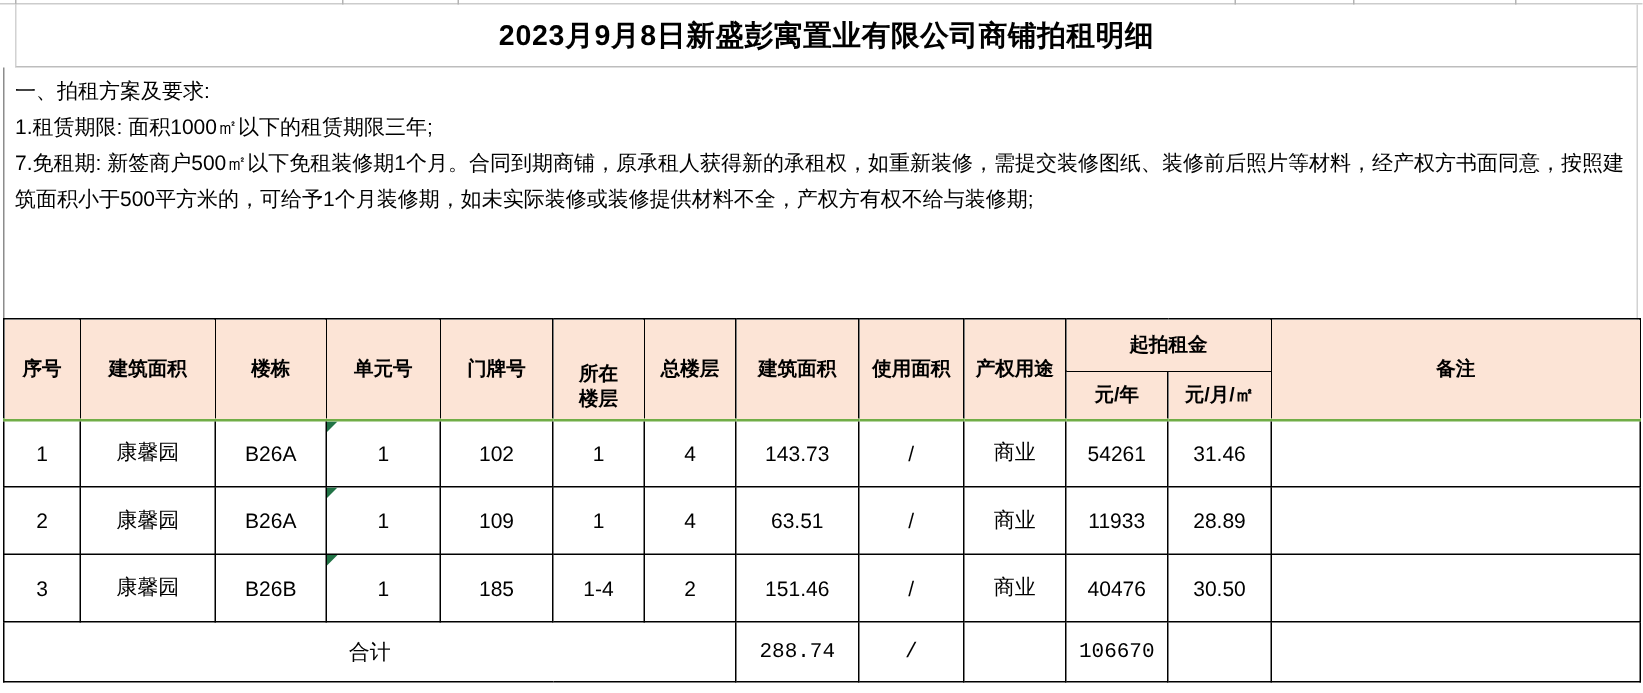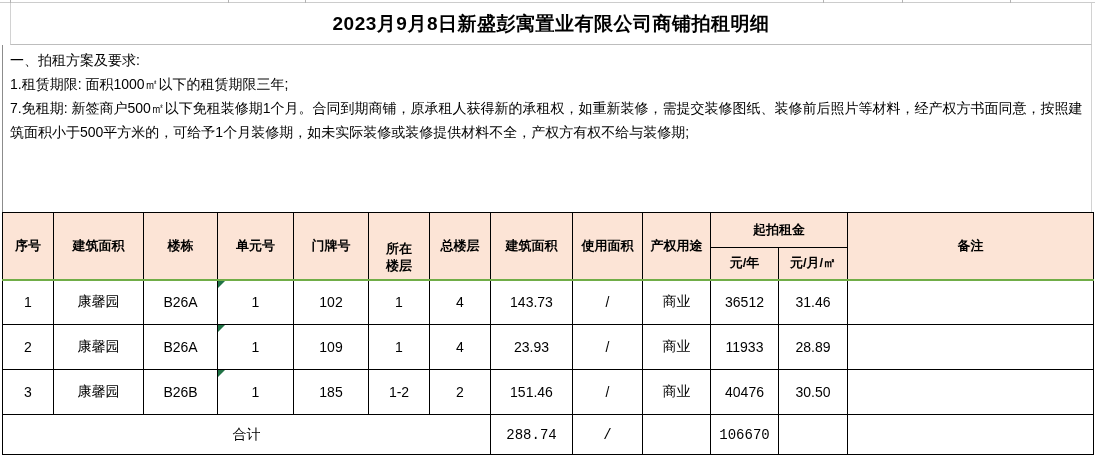--- a/index.html
+++ b/index.html
@@ -127,46 +127,46 @@
         <td>1</td>
         <td>康馨园</td>
         <td>B26A</td>
         <td>1<i class="flag"></i></td>
         <td>102</td>
         <td>1</td>
         <td>4</td>
         <td>143.73</td>
         <td>/</td>
         <td>商业</td>
-        <td>36512</td>
+        <td>54261</td>
         <td>31.46</td>
         <td></td>
       </tr>
       <tr class="data-row">
         <td>2</td>
         <td>康馨园</td>
         <td>B26A</td>
         <td>1<i class="flag"></i></td>
         <td>109</td>
         <td>1</td>
         <td>4</td>
-        <td>23.93</td>
+        <td>63.51</td>
         <td>/</td>
         <td>商业</td>
         <td>11933</td>
         <td>28.89</td>
         <td></td>
       </tr>
       <tr class="data-row">
         <td>3</td>
         <td>康馨园</td>
         <td>B26B</td>
         <td>1<i class="flag"></i></td>
         <td>185</td>
-        <td>1-2</td>
+        <td>1-4</td>
         <td>2</td>
         <td>151.46</td>
         <td>/</td>
         <td>商业</td>
         <td>40476</td>
         <td>30.50</td>
         <td></td>
       </tr>
       <tr class="total-row">
         <td colspan="7">合计</td>

